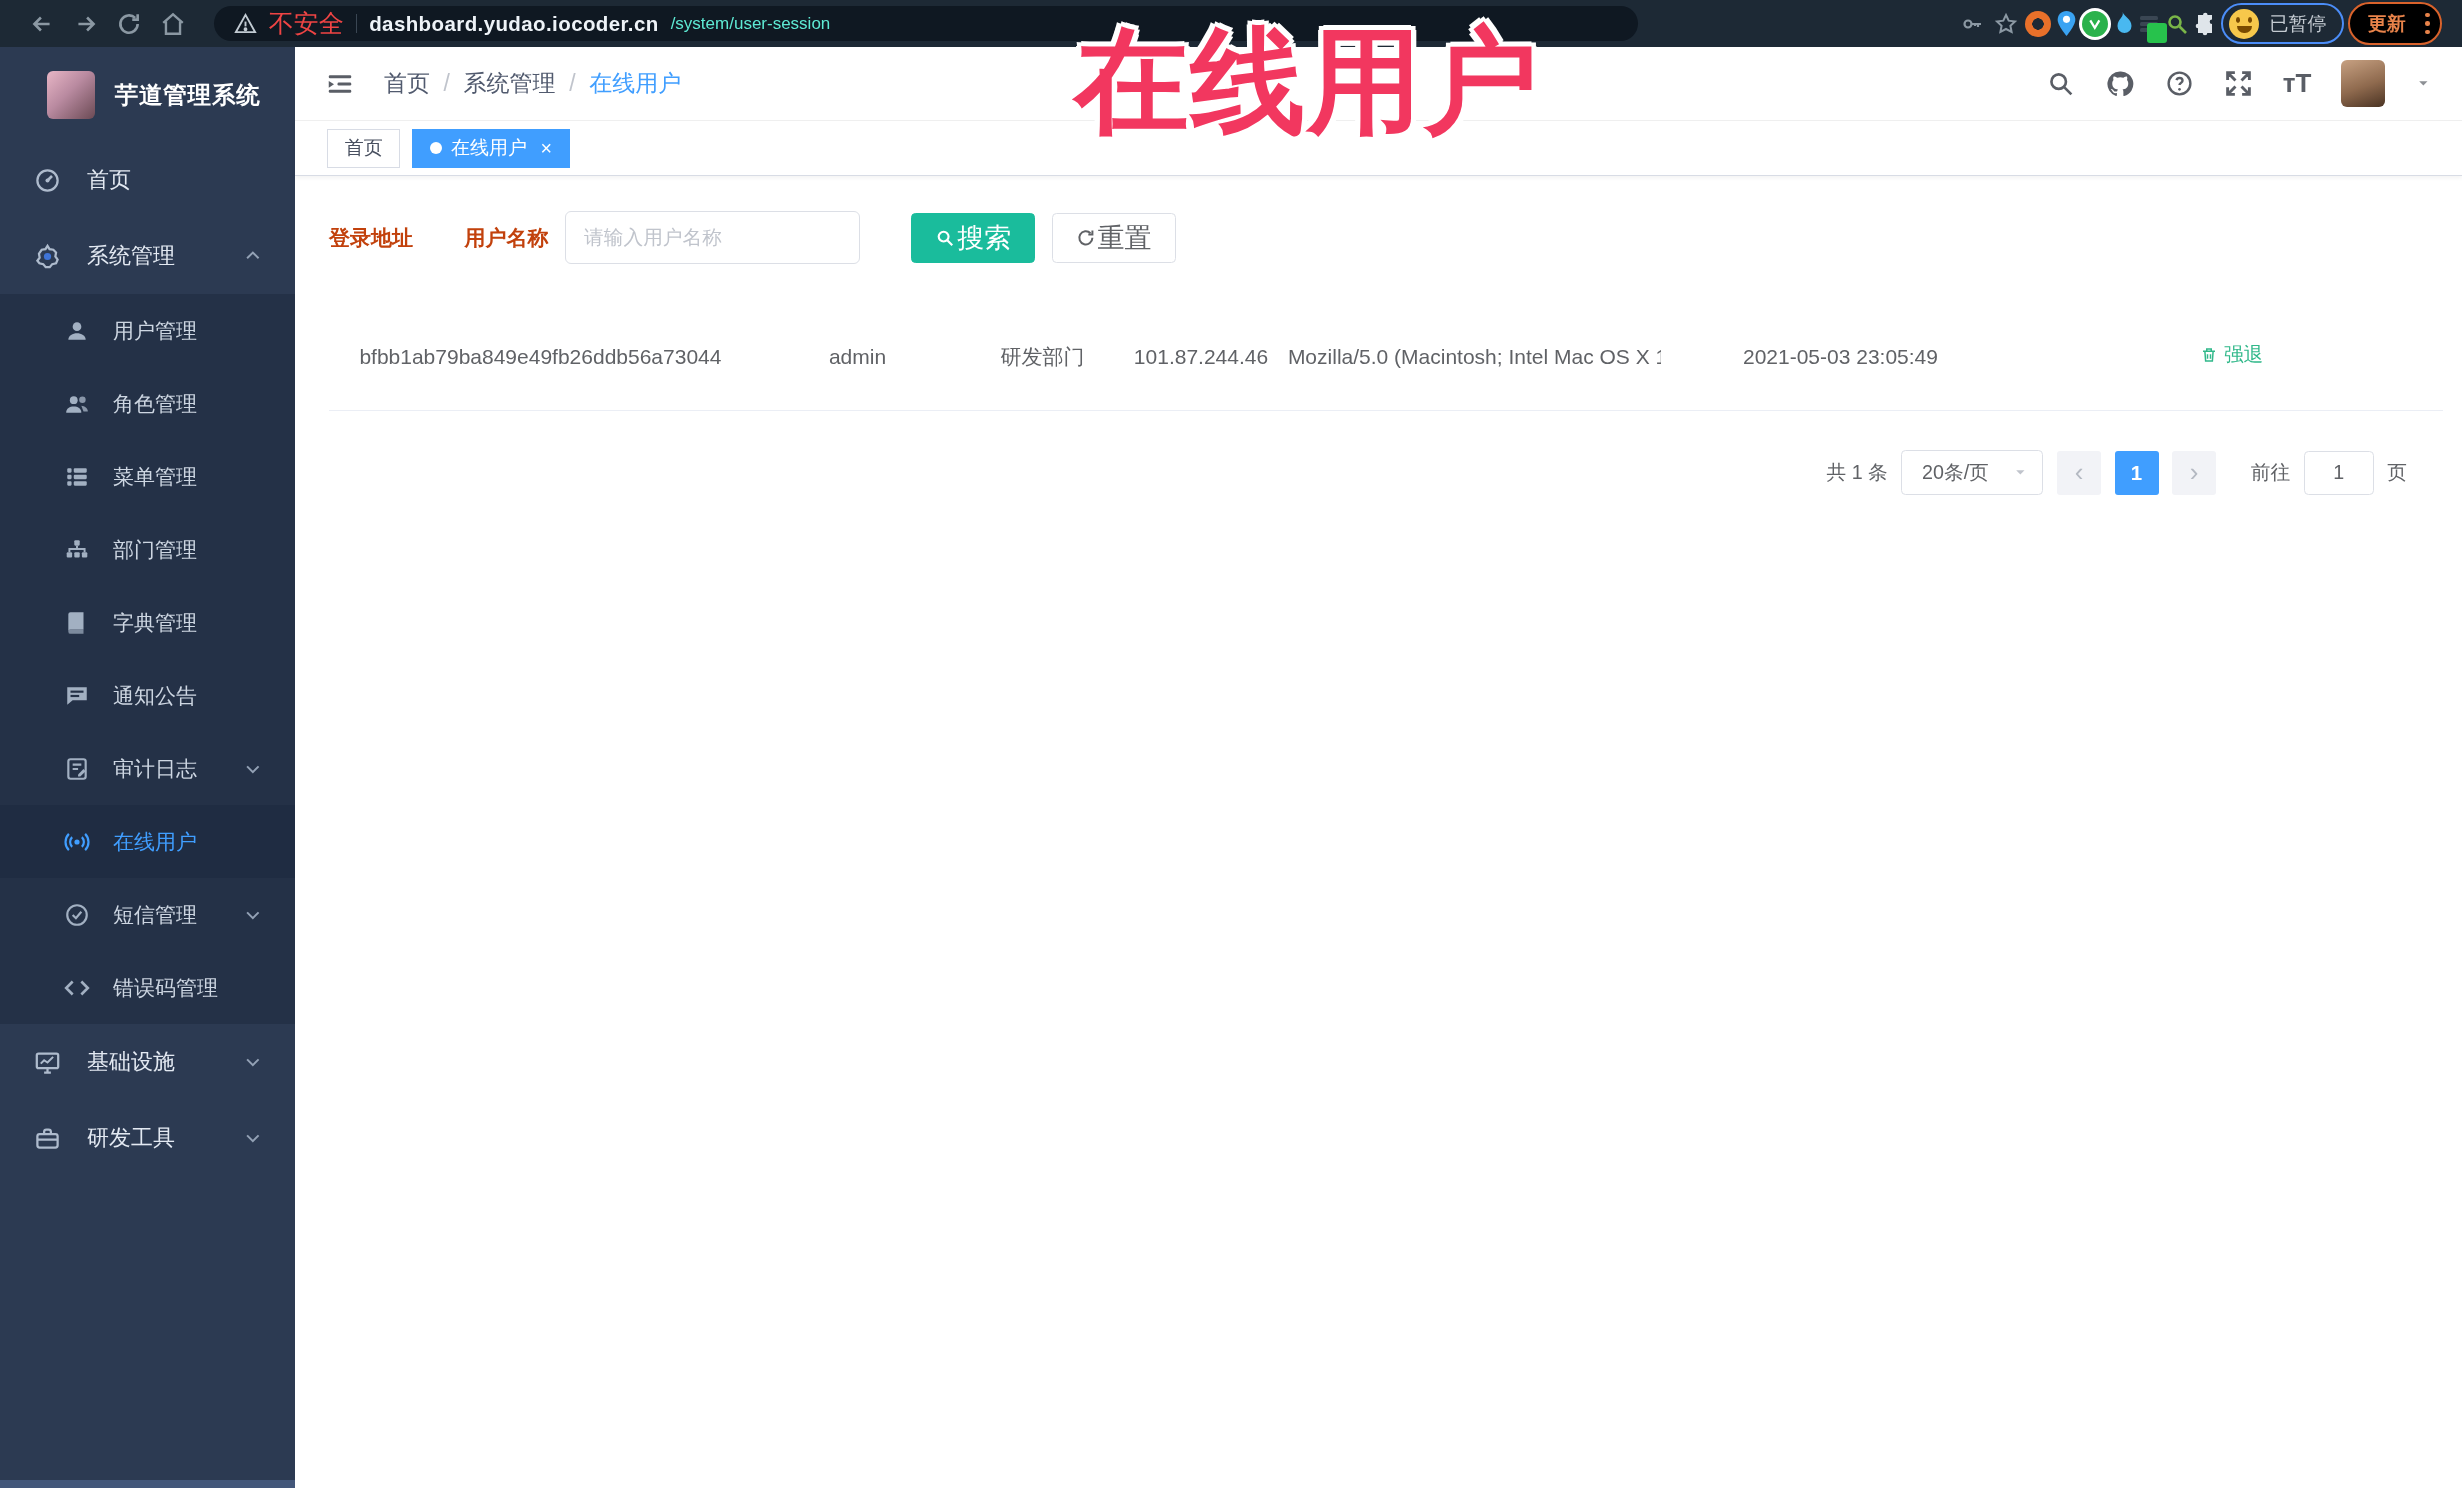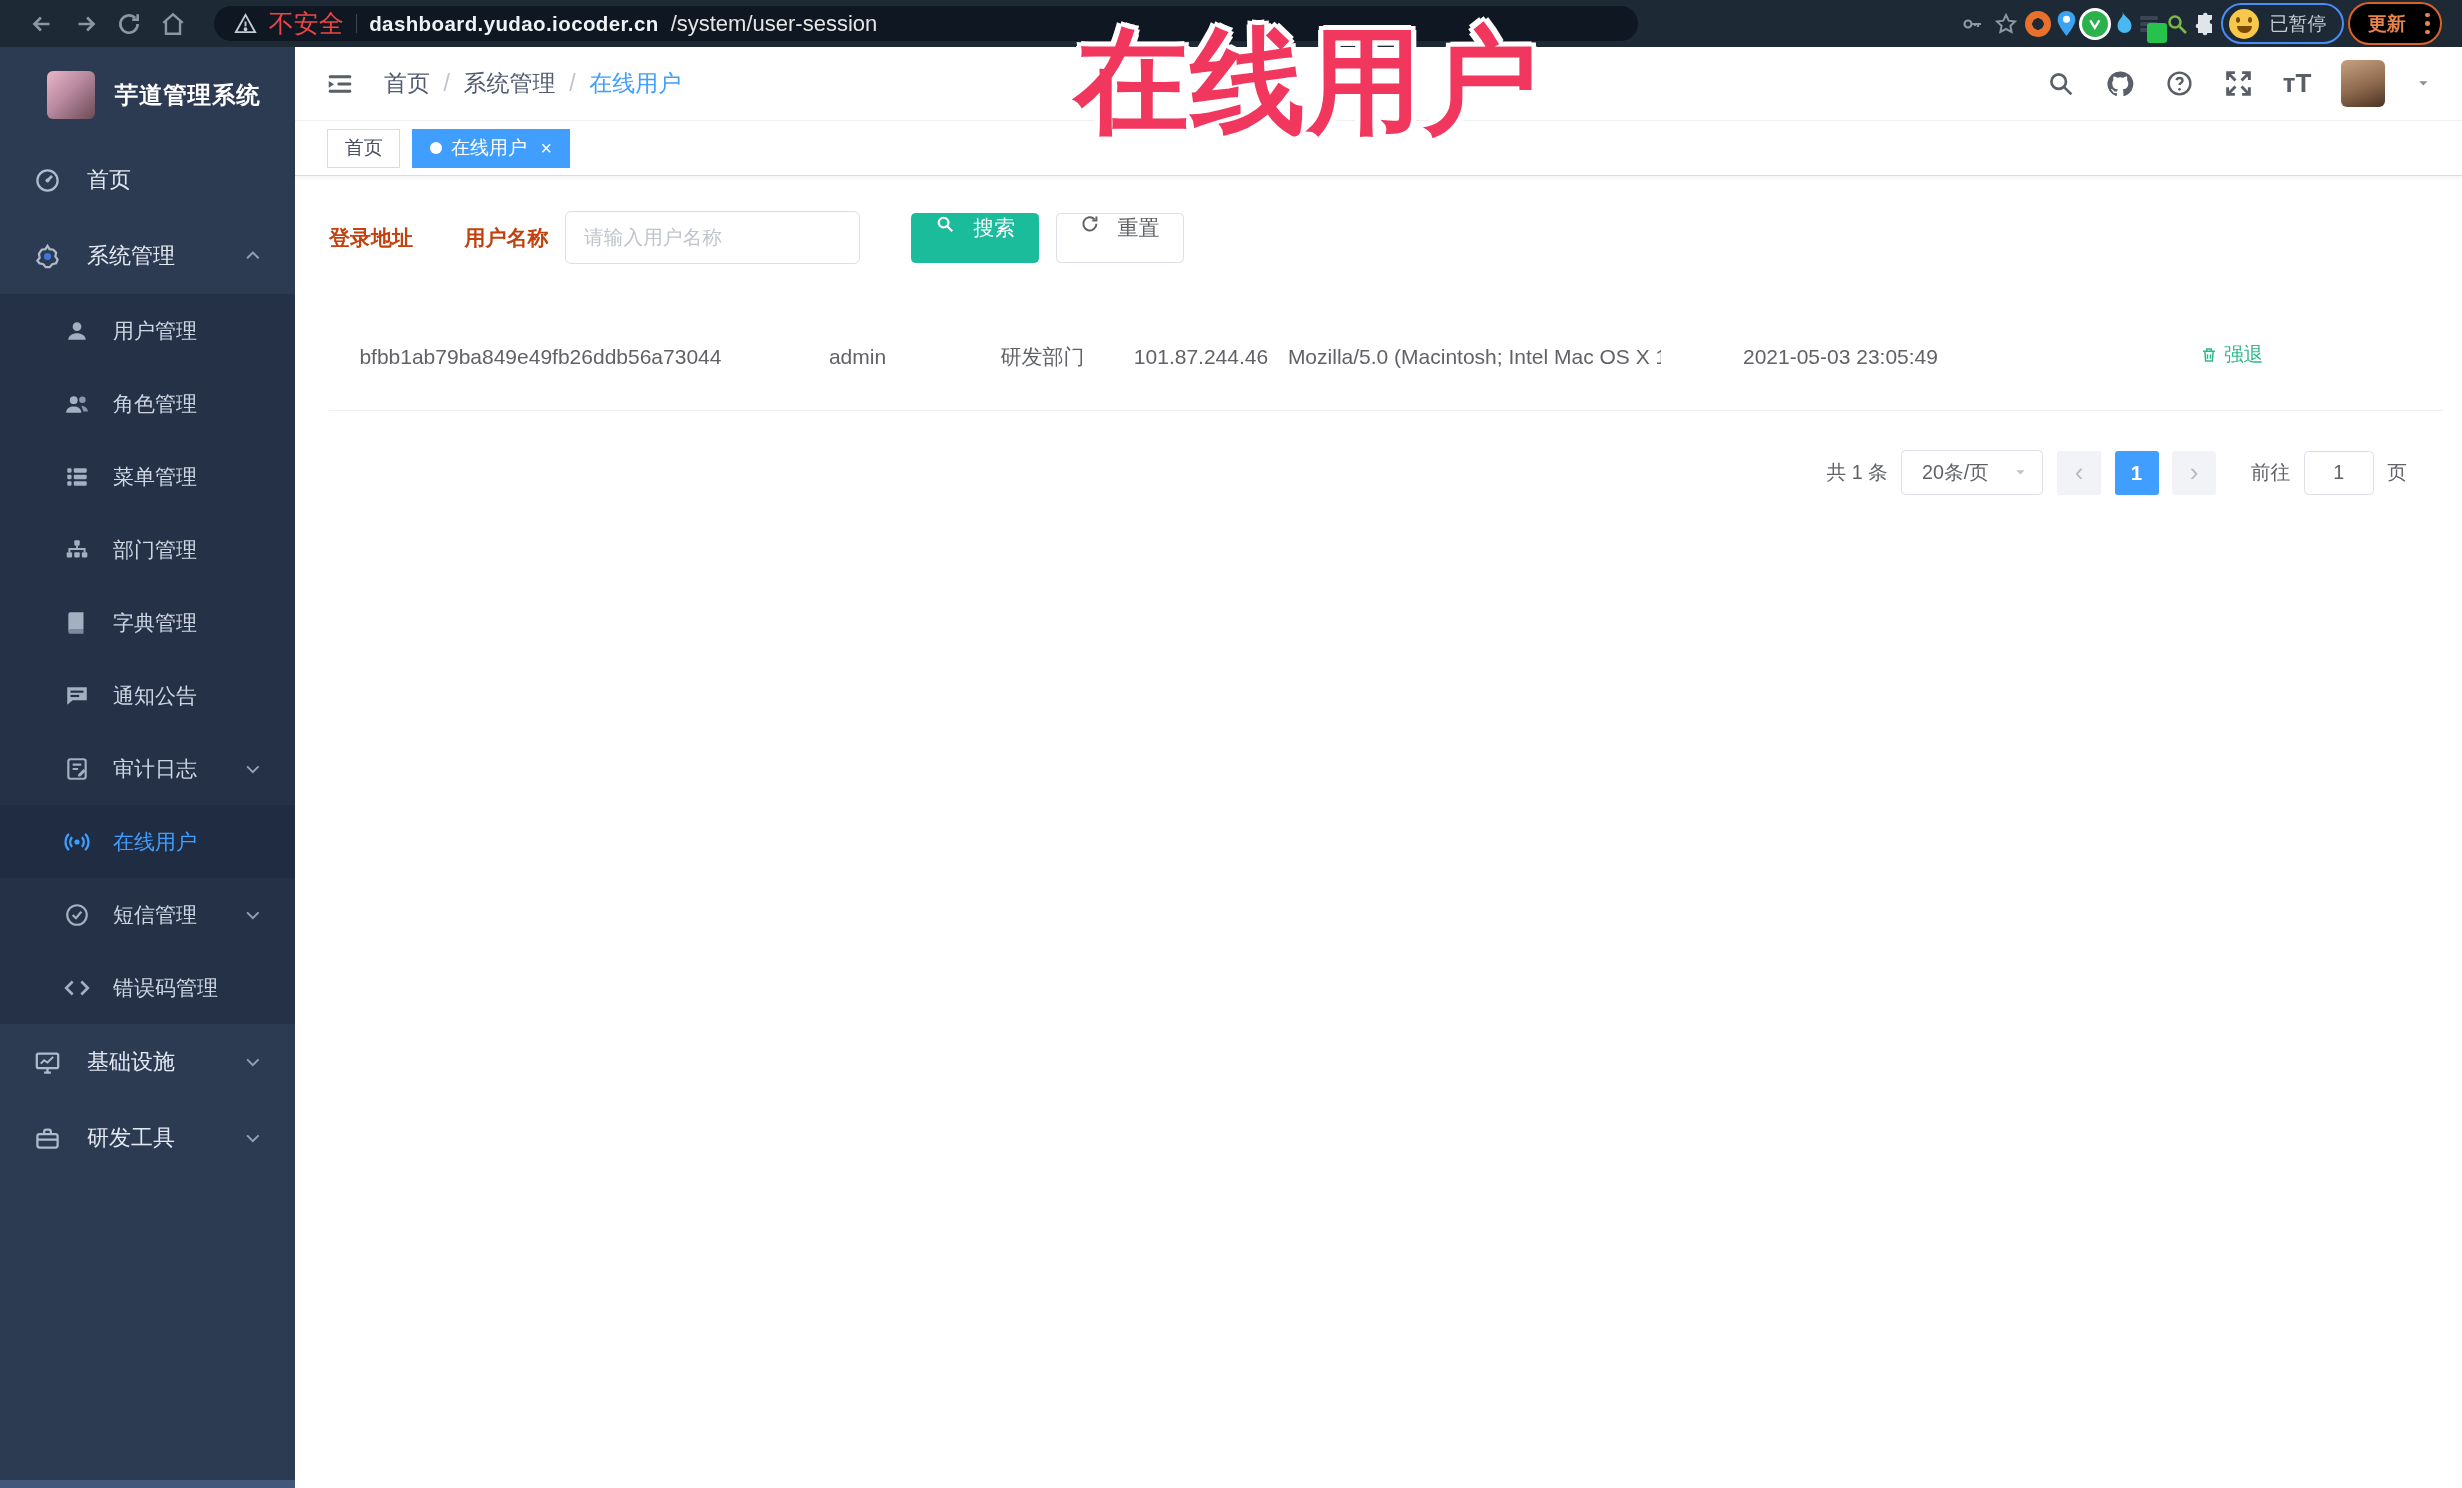--- a/index.html
+++ b/index.html
@@ -11,21 +11,21 @@
   .chrome{position:absolute;top:0;left:0;width:2462px;height:47px;background:#1d2935;
           display:flex;align-items:center;padding:0 13.6px;z-index:5}
   .chrome .navic{width:30px;height:30px;display:flex;align-items:center;justify-content:center;
           margin-left:13.6px;color:#8b98a3;flex:none}
   .urlbar{height:35px;flex:none;width:1424px;margin-left:26px;border-radius:17.4px;background:#0f1822;
           display:flex;align-items:center;padding:0 19.7px;gap:12px}
   .urlbar .warn{color:#c2cbd3}
   .urlbar .nslabel{font-size:25px;color:#ef4444}
   .urlbar .sep{width:1.5px;height:19.7px;background:#3a4653}
   .urlbar .host{font-size:20.5px;color:#eef3f8;font-weight:700;letter-spacing:0.4px}
-  .urlbar .path{font-size:22px;color:#e5e5e5}
+  .urlbar .path{font-size:17px;color:#5eead4}
   .chrome-right{margin-left:auto;display:flex;align-items:center;gap:4px;padding-right:6px}
   .extdot{width:26px;height:26px;border-radius:50%;flex:none}
   .pausering{display:flex;align-items:center;gap:10.6px;border:2.3px solid #4b8df8;border-radius:24px;
              padding:3.8px 15px 3.8px 6px}
   .paused-label{font-size:19px;color:#c3cad1}
   .updatering{display:flex;align-items:center;gap:12px;border:2.3px solid #d9622b;border-radius:23px;
               padding:3.8px 10.6px;background:#000000}
   .update-btn{font-size:19px;color:#e8834a;font-weight:700;padding:3px 7.6px}
   .kebab{display:flex;flex-direction:column;gap:3.8px}
   .kebab i{width:4.5px;height:4.5px;border-radius:50%;background:#e8834a;display:block}
@@ -74,22 +74,22 @@
   .content{padding:35px 19px 0 34px}
 
   
   .searchrow{display:flex;align-items:center;gap:16.7px}
   .f-label{font-size:21px;font-weight:700;color:#c2410c;flex:none}
   .f-input{width:295px;height:53px;border:1.5px solid #dcdfe6;border-radius:6px;
            font-size:19.7px;padding:0 18px;color:#606266;outline:none;
            font-family:"Liberation Sans","DejaVu Sans",sans-serif}
   .f-input::placeholder{color:#c0c4cc}
   .gap{width:18px;flex:none}
-  .btn{height:50px;border-radius:4.5px;display:inline-flex;gap:18px;
-       font-size:21px;padding:0 23px;cursor:pointer;border:1.5px solid transparent}
+  .btn{height:50px;border-radius:4.5px;display:inline-flex;align-items:center;gap:2px;
+       font-size:27px;padding:0 23px;cursor:pointer;border:1.5px solid transparent}
   .btn.teal{background:#1abc9c;color:#fff;border-color:#1abc9c}
   .btn.plain{background:#fff;color:#606266;border-color:#dcdfe6}
 
   
   .table{margin-top:39px}
   .tr{display:flex;align-items:center}
   .th{font-weight:700;color:#515a6e}
   .tr.head{height:53px;border-bottom:0.8px solid #ebeef5}
   .tr.body{min-height:108px;border-bottom:0.8px solid #ebeef5}
   .td{font-size:21px;text-align:center;padding:0 7.6px;line-height:1.6}

